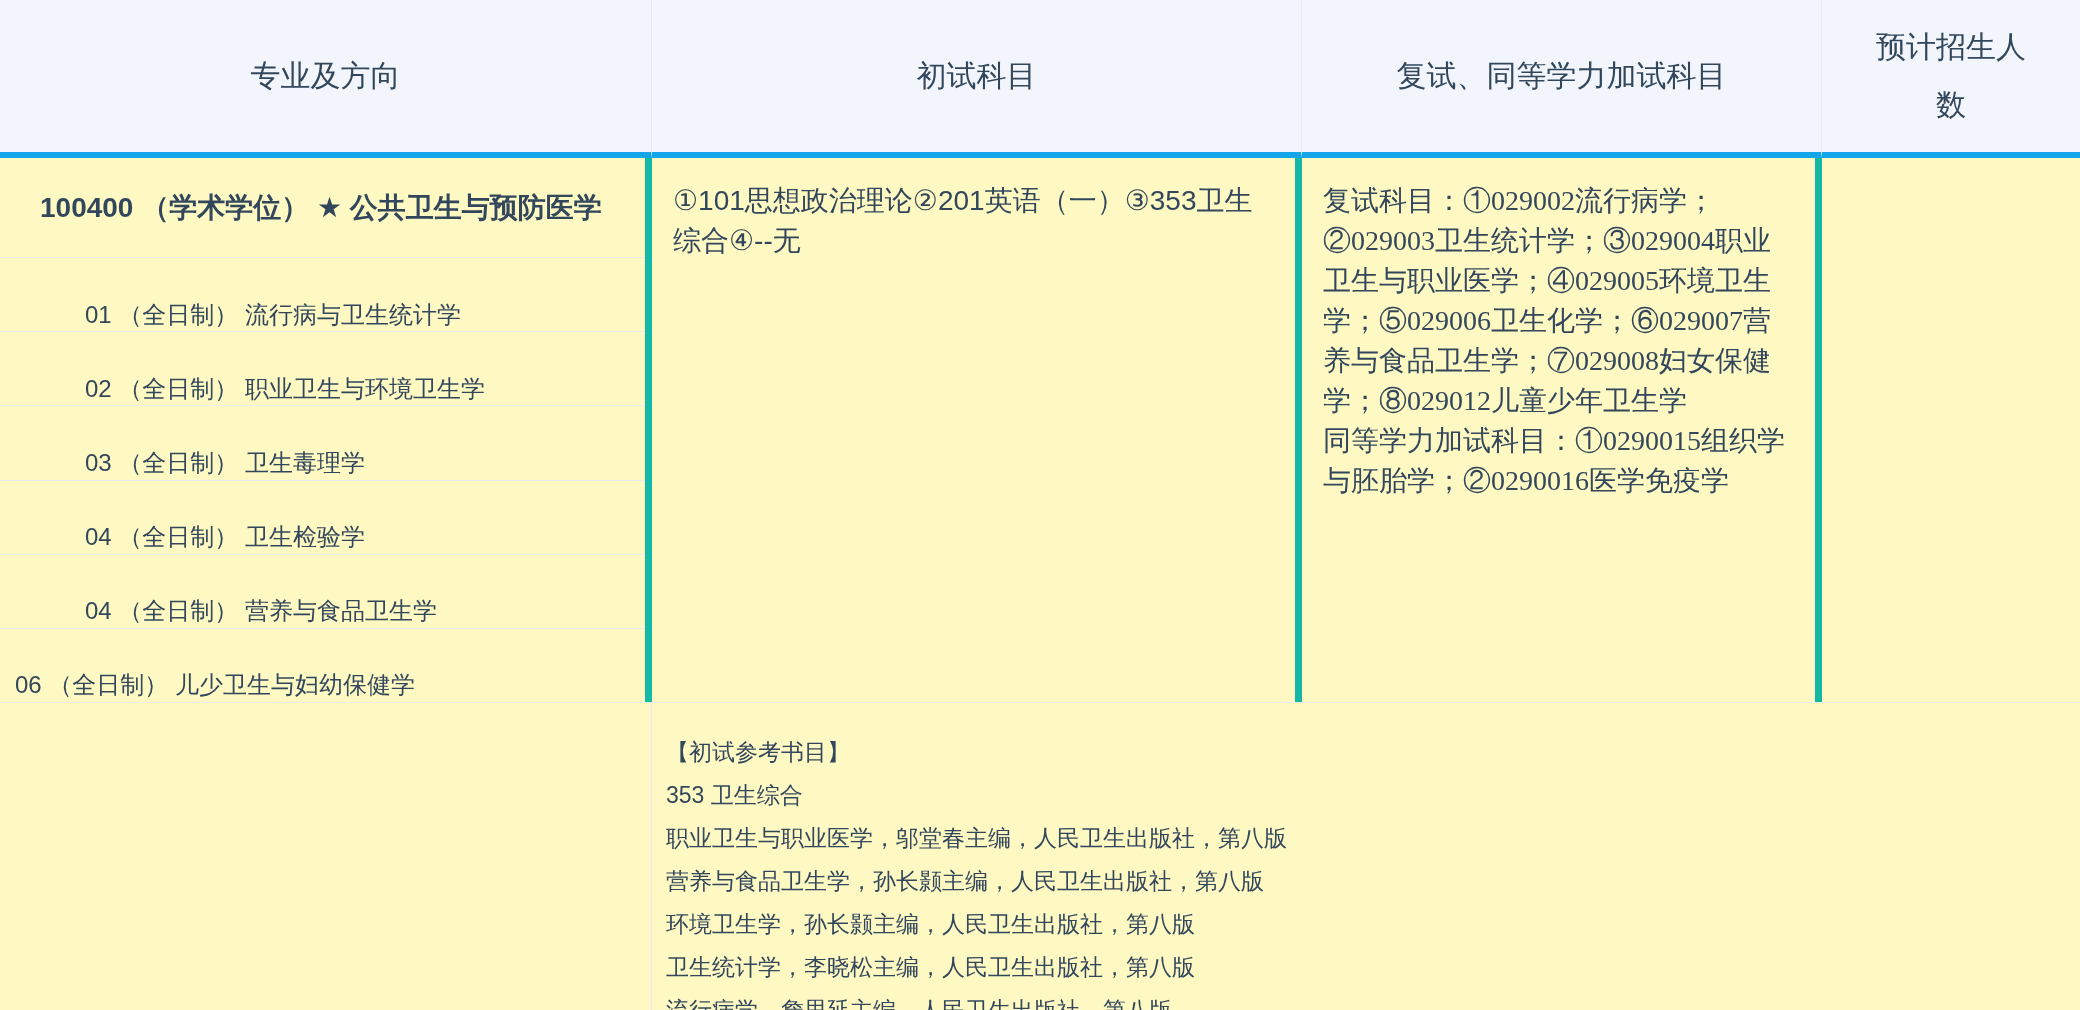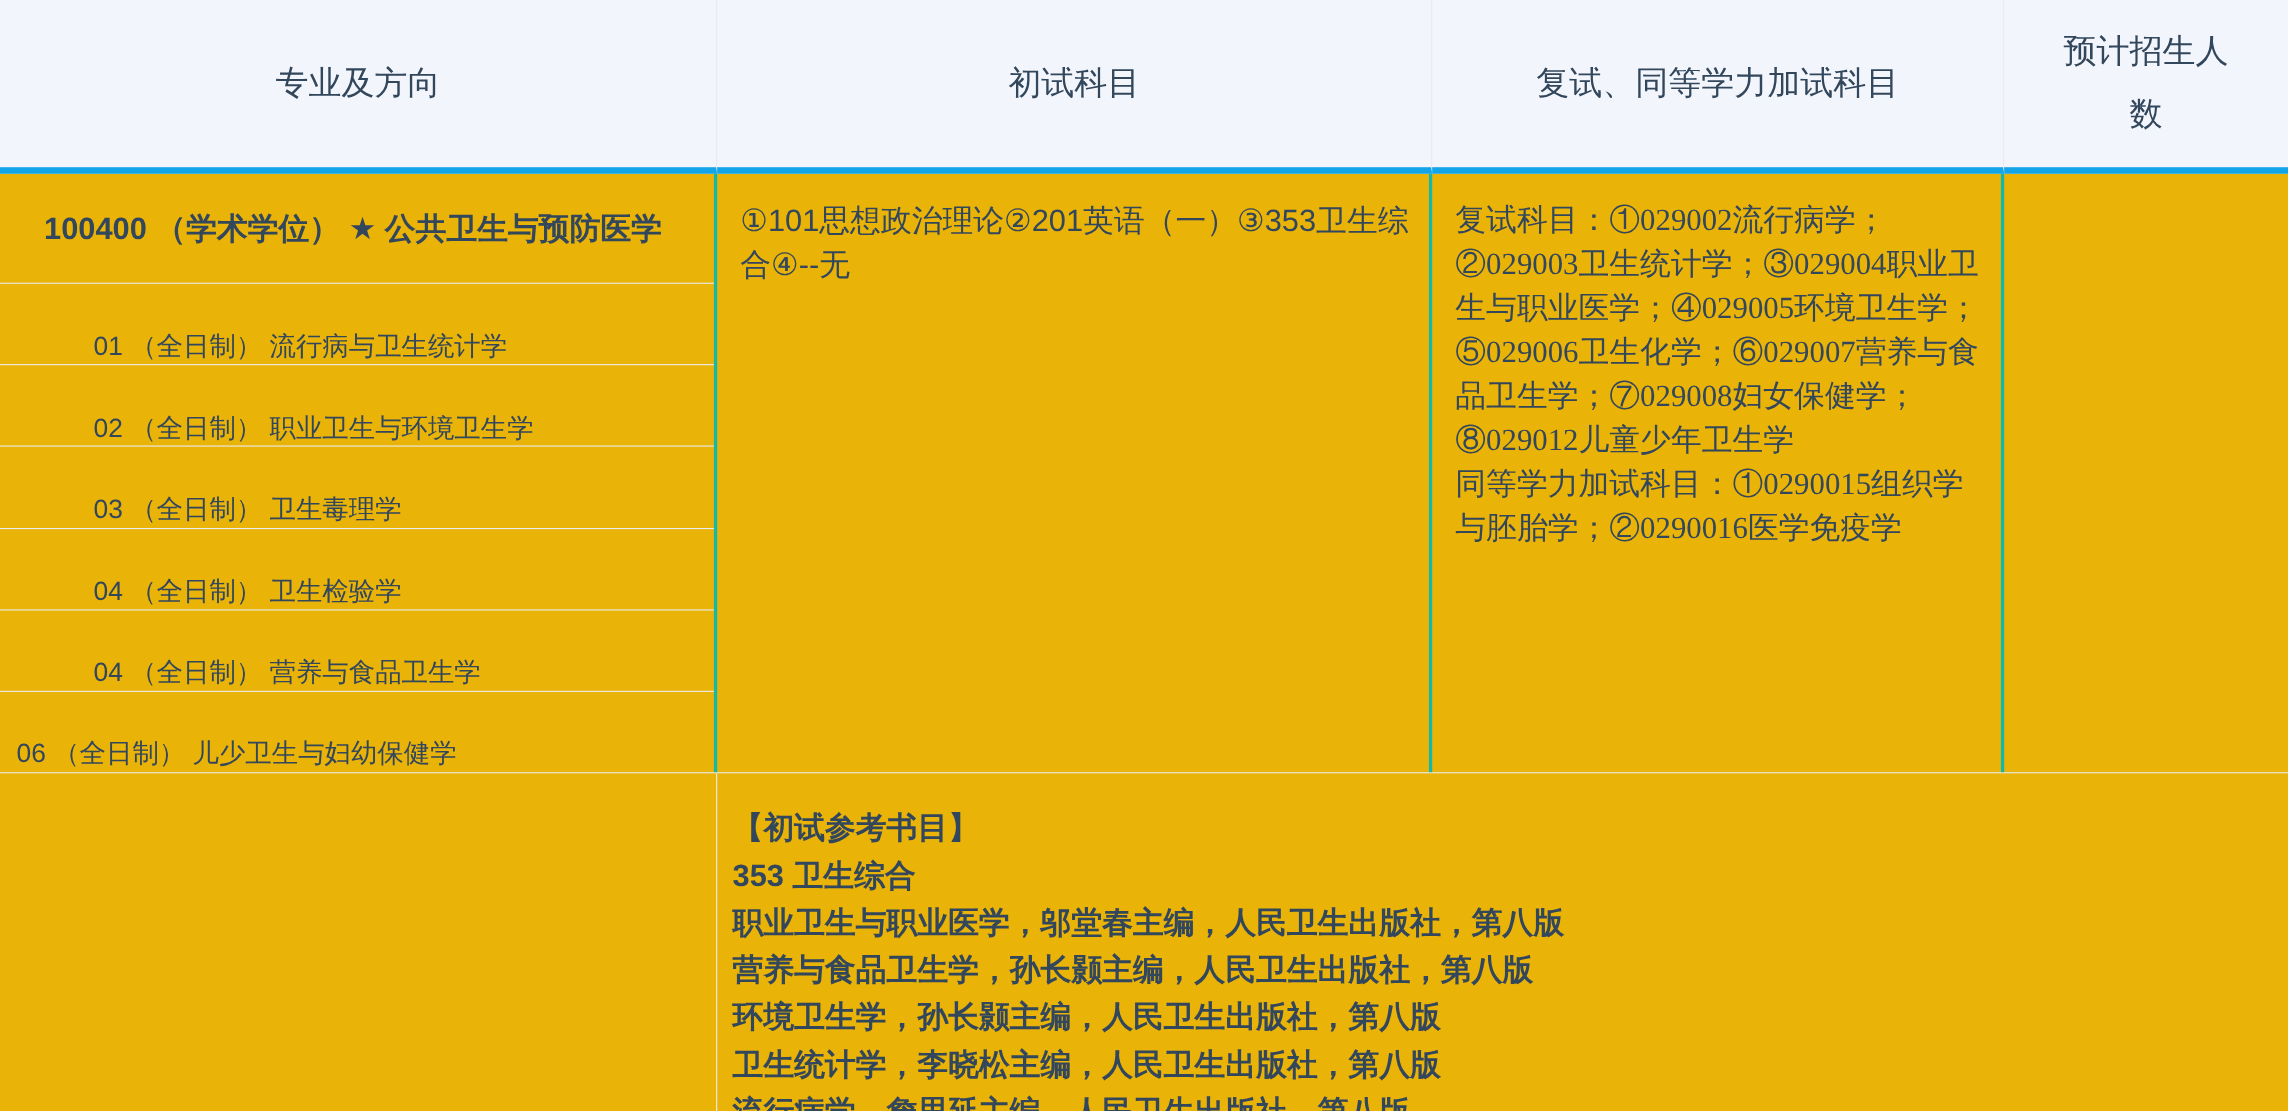--- a/index.html
+++ b/index.html
@@ -2,40 +2,40 @@
 <html><head>
 <meta charset="utf-8">
 <style>
   * { margin: 0; padding: 0; box-sizing: border-box; }
   html, body { background: #ffffff; }
   .page {
     position: relative;
     width: 2080px;
     height: 1010px;
     overflow: hidden;
-    background: #eab308;
+    background: #fef9c3;
     font-family: "Liberation Sans", "DejaVu Sans", sans-serif;
     color: #33475c;
   }
   
   .hdr-row { display: flex; height: 158px; background: #f2f6fc; }
   .hcell {
     display: flex; align-items: center; justify-content: center;
     text-align: center; font-size: 30px; line-height: 44px;
     border-bottom: 6px solid #14a5e8;
   }
   .hcell.divided { border-right: 1px solid #e6eaf1; }
   .hc1 { width: 652px; }
   .hc2 { width: 650px; }
   .hc3 { width: 520px; }
   .hc4 { flex: 1; padding: 0 44px; line-height: 58px; }
   
   .body-row { display: flex; height: 544px; }
   .bcol { height: 100%; }
-  .bcol.divided { border-right: 3px solid #14b8a6; gap: 40px; }
+  .bcol.divided { border-right: 7px solid #14b8a6; gap: 40px; }
   .col-prog { width: 652px; display: flex; flex-direction: column; }
   .prog-row {
     height: 100px; flex: none;
     display: flex; align-items: center;
     padding: 0 16px 0 40px;
     font-size: 28px; font-weight: bold;
     border-bottom: 1px solid #e9ecf0;
   }
   .dir-row {
     flex: 1;
@@ -44,21 +44,21 @@
     font-size: 24px;
     border-bottom: 1px solid #e9ecf0;
   }
   .dir-row:last-child { border-bottom: none; padding-left: 15px; }
   .col-initial { width: 650px; padding: 23px 18px 0 21px; font-size: 28px; line-height: 40px; }
   .col-retest  { width: 520px; padding: 23px 18px 0 21px; font-size: 28px; line-height: 40px; font-family: Liberation Serif, serif; }
   .col-count   { flex: 1; padding-top: 26px; text-align: center; font-size: 28px; }
   
   .foot-row { display: flex; height: 308px; border-top: 1px solid #e9ecf0; }
   .foot-left { width: 652px; border-right: 1px solid #e9ecf0; }
-  .foot-main { flex: 1; padding: 28px 20px 0 14px; font-size: 28px; font-weight: bold; line-height: 43px; }
+  .foot-main { flex: 1; padding: 28px 20px 0 14px; font-size: 23px; font-weight: normal; line-height: 43px; }
 </style>
 </head>
 <body>
 
 <div class="page">
 
   <div class="hdr-row">
     <div class="hcell hc1 divided">专业及方向</div>
     <div class="hcell hc2 divided">初试科目</div>
     <div class="hcell hc3 divided">复试、同等学力加试科目</div>

